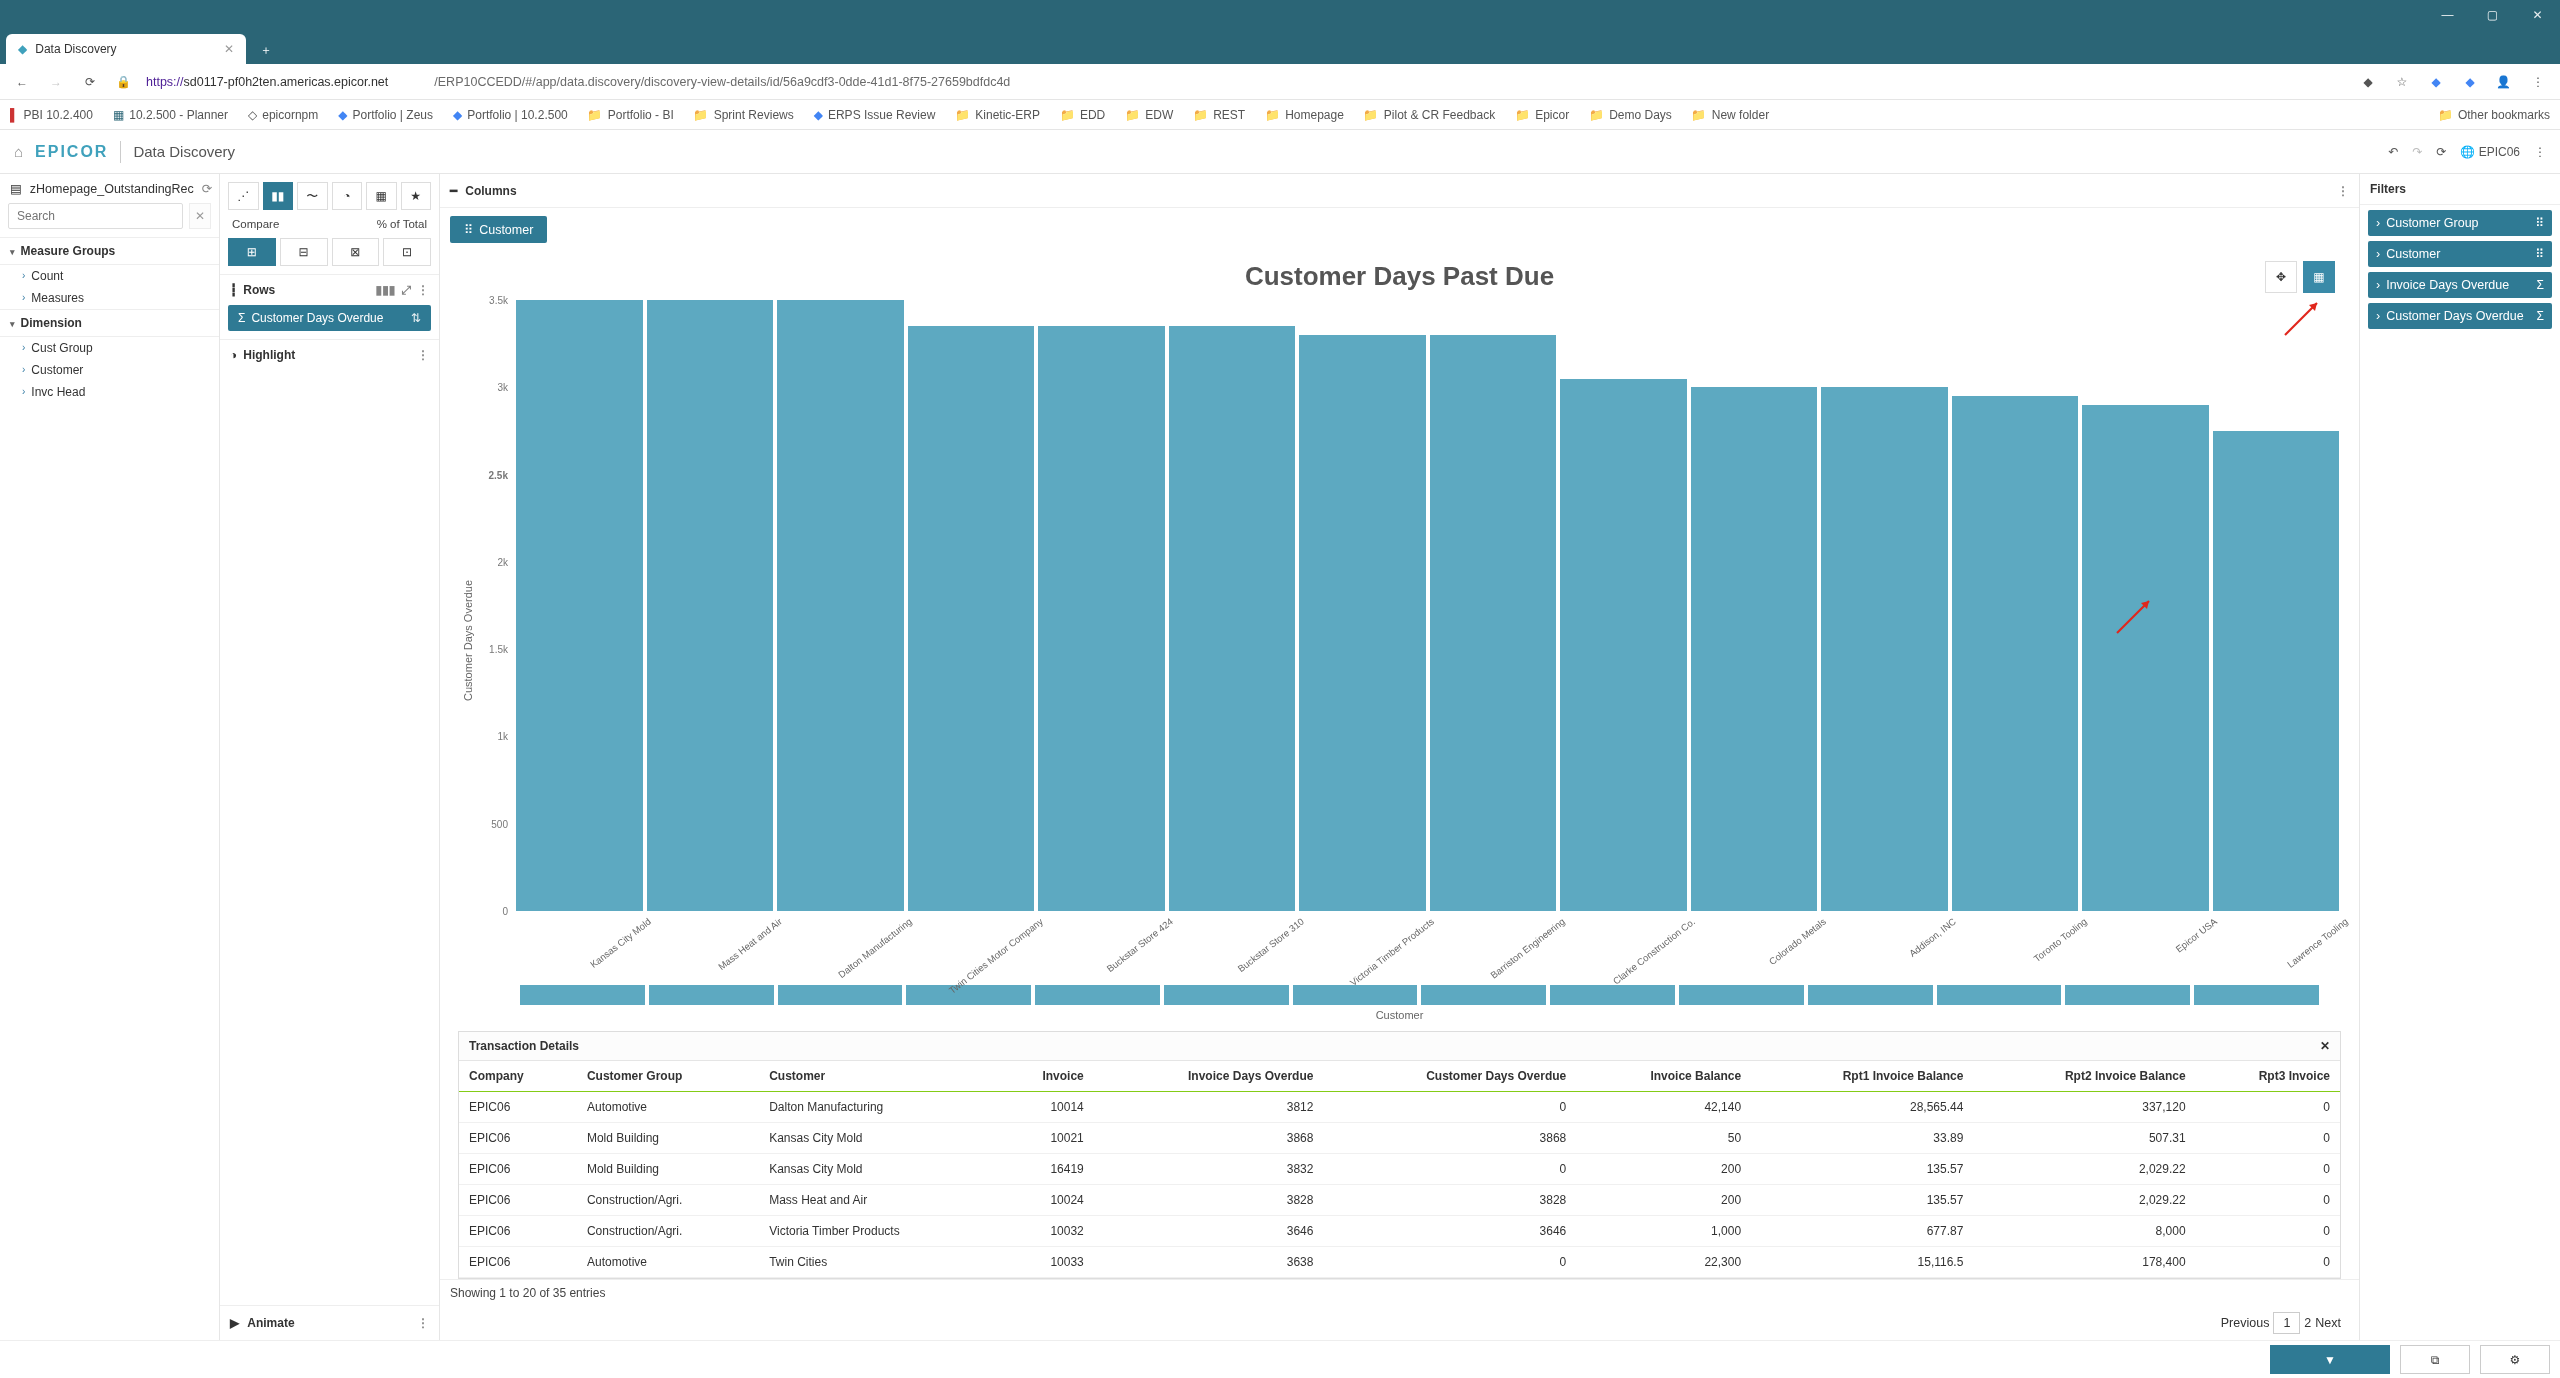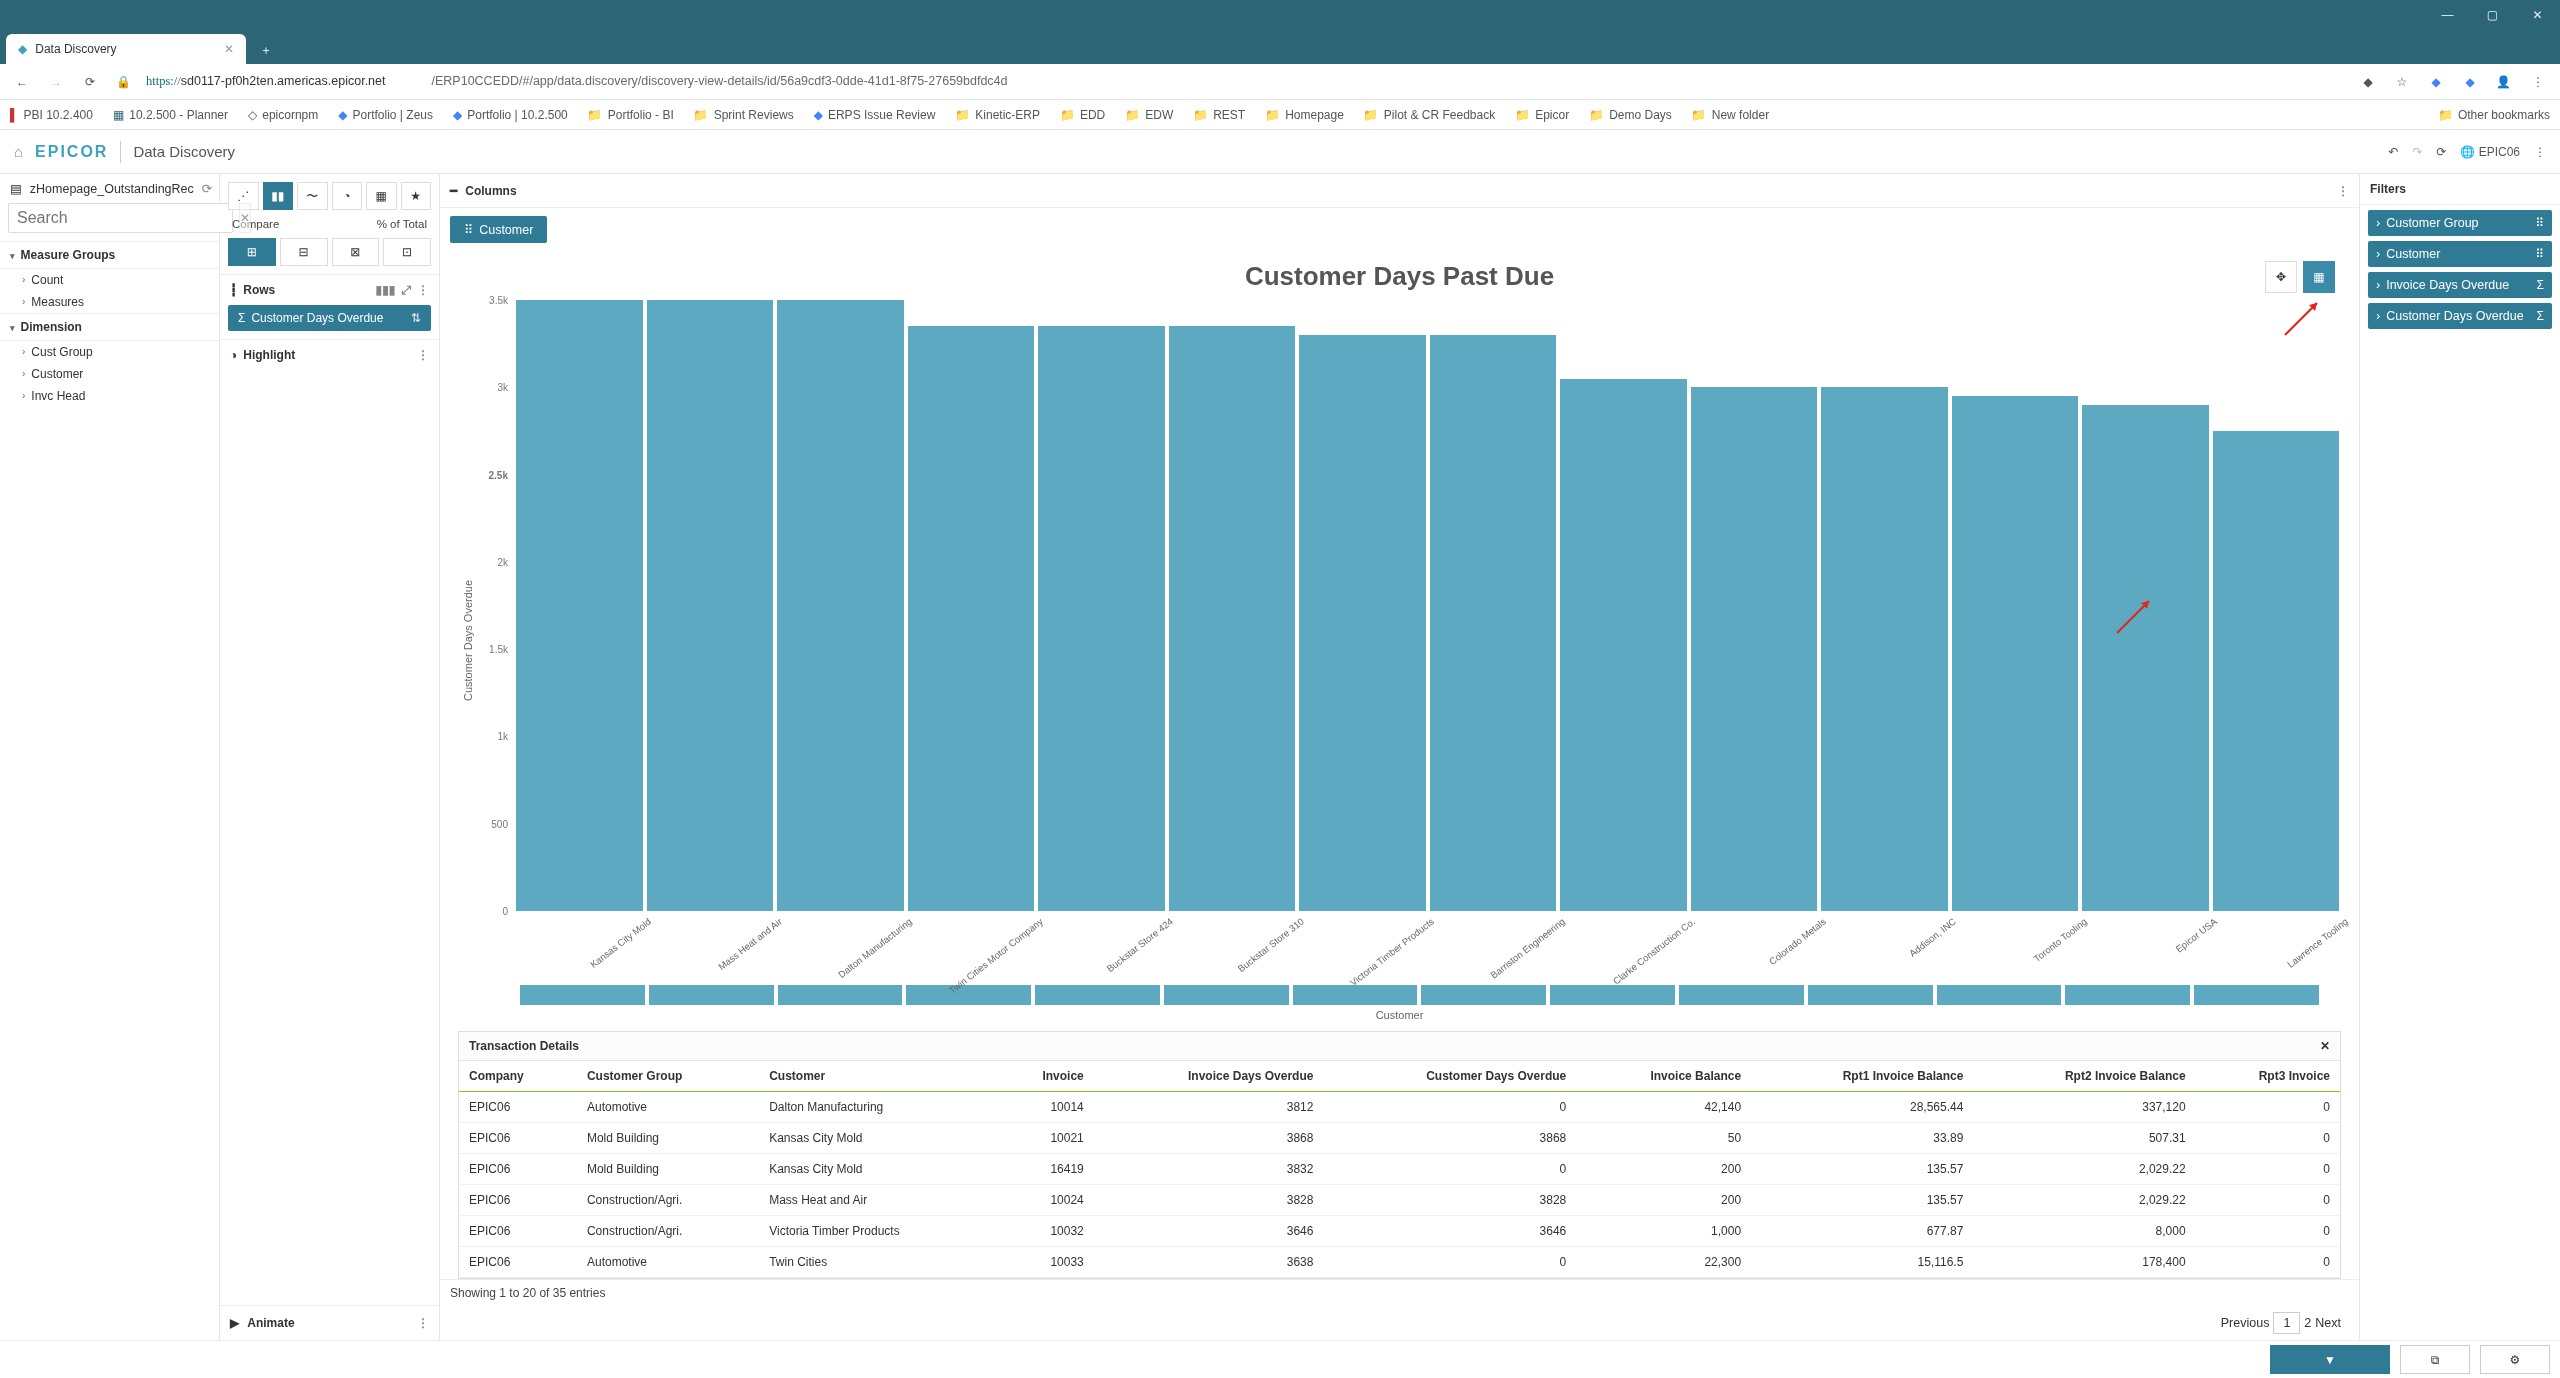--- a/index.html
+++ b/index.html
@@ -10,21 +10,21 @@
 .titlebar .spacer { flex:1; }
 .titlebar .winbtn { width:45px; height:30px; display:flex; align-items:center; justify-content:center; opacity:.9; }
 .tabstrip { height:34px; background:#2b6576; display:flex; align-items:flex-end; }
 .browser-tab { background:#fff; height:30px; min-width:240px; padding:6px 12px; border-radius:6px 6px 0 0; display:flex; align-items:center; gap:8px; margin-left:6px; }
 .browser-tab .close { margin-left:auto; opacity:.5; }
 .newtab { width:28px; height:28px; margin-left:6px; color:#fff; display:flex; align-items:center; justify-content:center; }
 
 .addrbar { height:36px; display:flex; align-items:center; gap:10px; padding:0 10px; border-bottom:1px solid #e5e5e5; }
 .addrbar .iconbtn { width:24px; text-align:center; color:#555; }
 .addrbar .url { flex:1; font-size:12.5px; color:#333; }
-.addrbar .proto { color:#0f766e;font-family:Liberation Serif, serif; }
+.addrbar .proto { color:#4c1d95; }
 .addrbar .path { color:#6a6a6a;margin-left:46px; }
 
 .bmbar { height:30px; display:flex; align-items:center; gap:20px; padding:0 10px; border-bottom:1px solid #e5e5e5; font-size:12px; color:#555; }
 .bmbar .bm { display:flex; align-items:center; gap:5px; }
 .bmbar .folder { color:#f4c04e; }
 
 
 .apphdr { height:44px; display:flex; align-items:center; gap:12px; padding:0 14px; border-bottom:1px solid #e6e6e6; }
 .brand { color:#3fa1bc; font-weight:700; letter-spacing:2px; font-size:16px; }
 .apphdr .divider { width:1px; height:22px; background:#ccc; }
@@ -32,21 +32,21 @@
 .apphdr .right { margin-left:auto; display:flex; align-items:center; gap:14px; color:#555; }
 
 
 .main { display:grid; grid-template-columns:220px 220px 1fr 200px; height:calc(100% - 30px - 34px - 36px - 30px - 44px - 38px); }
 .panel { border-right:1px solid #e6e6e6; display:flex; flex-direction:column; }
 
 
 .src-hdr { display:flex; align-items:center; gap:8px; padding:7px 10px; font-size:12.5px; }
 .src-hdr .refresh { margin-left:auto; opacity:.6; }
 .searchrow { display:flex; padding:0 8px 8px; gap:6px; }
-.searchrow input { flex:1; border:1px solid #ddd; padding:5px 8px; border-radius:2px; font-size:16px; }
+.searchrow input { flex:1; border:1px solid #ddd; padding:5px 8px; border-radius:2px; font-size:12px; }
 .searchrow .clear { width:22px; border:1px solid #ddd; background:#fafafa; display:flex; align-items:center; justify-content:center; opacity:.5; }
 .section-hdr { padding:6px 10px; font-weight:600; display:flex; align-items:center; gap:6px; background:#fff; border-top:1px solid #eee; border-bottom:1px solid #eee; }
 .tree-item { padding:4px 10px 4px 22px; display:flex; align-items:center; gap:6px; color:#333; }
 .tree-item .chev { color:#3a7fa6; font-size:10px; }
 
 
 .cfg-row { display:flex; gap:4px; padding:8px; }
 .cfg-btn { flex:1; height:28px; border:1px solid #ddd; display:flex; align-items:center; justify-content:center; background:#fff; }
 .cfg-btn.active { background:#2f7a94; color:#fff; border-color:#2f7a94; }
 .cfg-sub { display:flex; justify-content:space-between; padding:0 12px 8px; font-size:11.5px; color:#444; }

